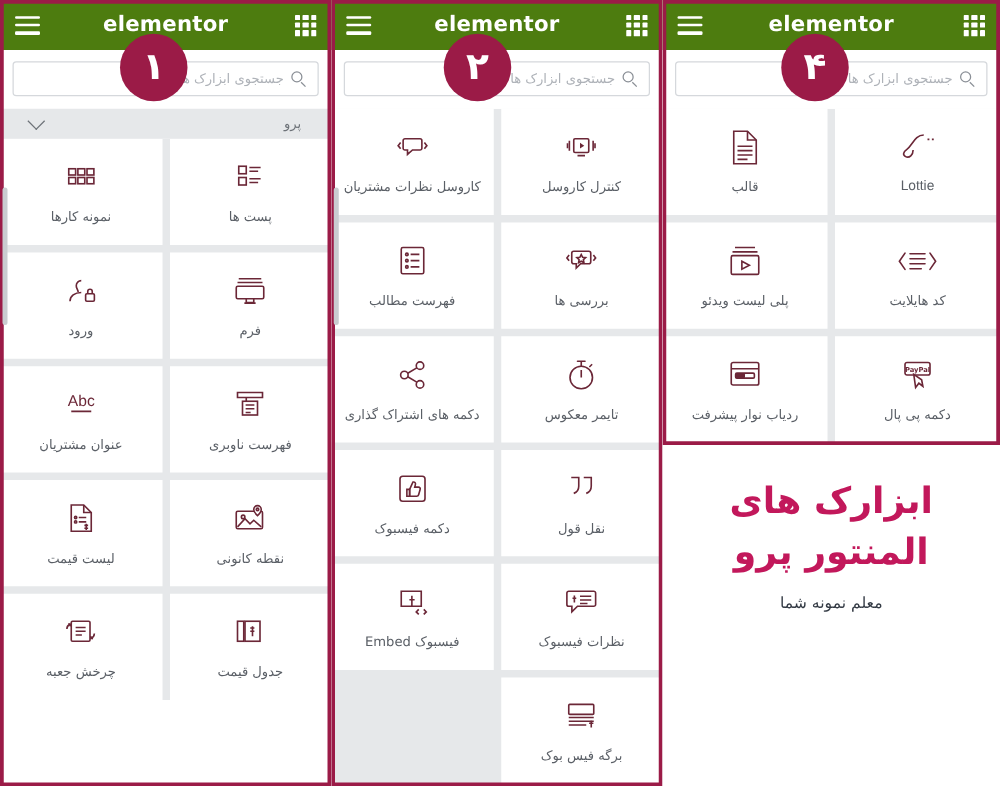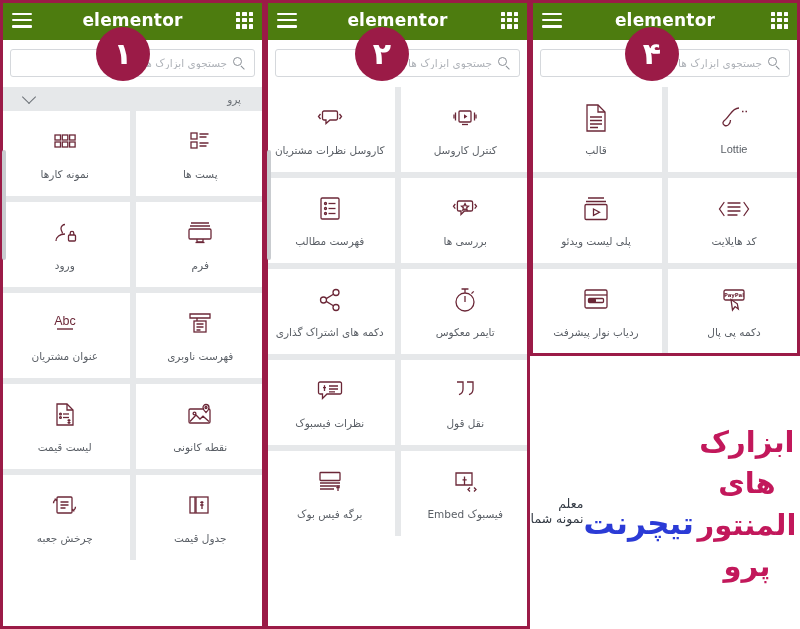--- a/index.html
+++ b/index.html
@@ -108,21 +108,21 @@
     font-size:30px;font-weight:bold;z-index:20;
     font-family:"DejaVu Sans",sans-serif;line-height:1;
   }
   .p1 .badge{left:95px;}
   .p2 .badge{left:90px;}
   .p3 .badge{left:96px;}
 
   
   .promo{
     position:absolute;top:360px;left:0;width:270px;height:269px;
-    background:#ffffff;display:flex;flex-direction:row;align-items:center;
+    background:#ffffff;display:flex;flex-direction:column;align-items:center;
     justify-content:flex-start;padding-top:20px;box-sizing:border-box;z-index:4;
   }
   .promo .h1{
     color:#C2185B;font-size:29px;font-weight:bold;line-height:1.42;
     text-align:center;font-family:"DejaVu Sans",sans-serif;
     letter-spacing:-0.5px;
   }
   .promo .logo{
     margin-top:38px;color:#2B3BD6;font-size:31px;font-weight:bold;
     letter-spacing:0px;font-family:"DejaVu Sans",sans-serif;line-height:1;
@@ -239,21 +239,20 @@
       </div>
     </div>
 
     <div class="badge">۴</div>
 
     <div class="promo">
       <div class="h1">
         <div>ابزارک های</div>
         <div>المنتور پرو</div>
       </div>
-      <div class="logo">تیچرنت</div>
       <div class="tag">معلم نمونه شما</div>
     </div>
   </div>
 
   <div class="panel p2">
     <div class="panel-frame"></div>
 
     <div class="ebar">
       <div class="ic-grid">
         <i></i>
@@ -366,20 +365,30 @@
         <div class="wcell">
           <span class="glyph">
             <svg width="28" height="26" viewBox="0 0 28 26" fill="none" stroke="#6b2737" stroke-width="1.3">
               <path d="M6 4h6v7a6 6 0 01-4 5.7"></path>
               <path d="M16 4h6v7a6 6 0 01-4 5.7"></path>
             </svg>
           </span>
           <span class="lbl">نقل قول</span>
         </div>
 
+        <div class="wcell">
+          <span class="glyph">
+            <svg width="28" height="28" viewBox="0 0 28 28" fill="none" stroke="#6b2737" stroke-width="1.3">
+              <rect x="4" y="4" width="20" height="20" rx="2.2"></rect>
+              <path d="M9.5 14.5h2.2V20H9.5z"></path>
+              <path d="M11.7 14.5l2.6-5.8c1.5-.3 2.4.5 2 2l-.5 2h2.9c1.1 0 1.7.9 1.4 1.9l-1.2 4.2c-.2.8-.8 1.2-1.6 1.2h-5.6z"></path>
+            </svg>
+          </span>
+          <span class="lbl">دکمه فیسبوک</span>
+        </div>
 
         <div class="wcell">
           <span class="glyph">
             <svg width="30" height="26" viewBox="0 0 30 26" fill="none" stroke="#6b2737" stroke-width="1.3">
               <path d="M5 4h20a1.5 1.5 0 011.5 1.5v9A1.5 1.5 0 0125 16h-13l-4.5 4.5V16H5a1.5 1.5 0 01-1.5-1.5v-9A1.5 1.5 0 015 4z"></path>
               <path d="M9.5 7.3V13M8 9.6h3"></path>
               <path d="M14 8h9M14 11h9M14 13.8h6"></path>
             </svg>
           </span>
           <span class="lbl">نظرات فیسبوک</span>

